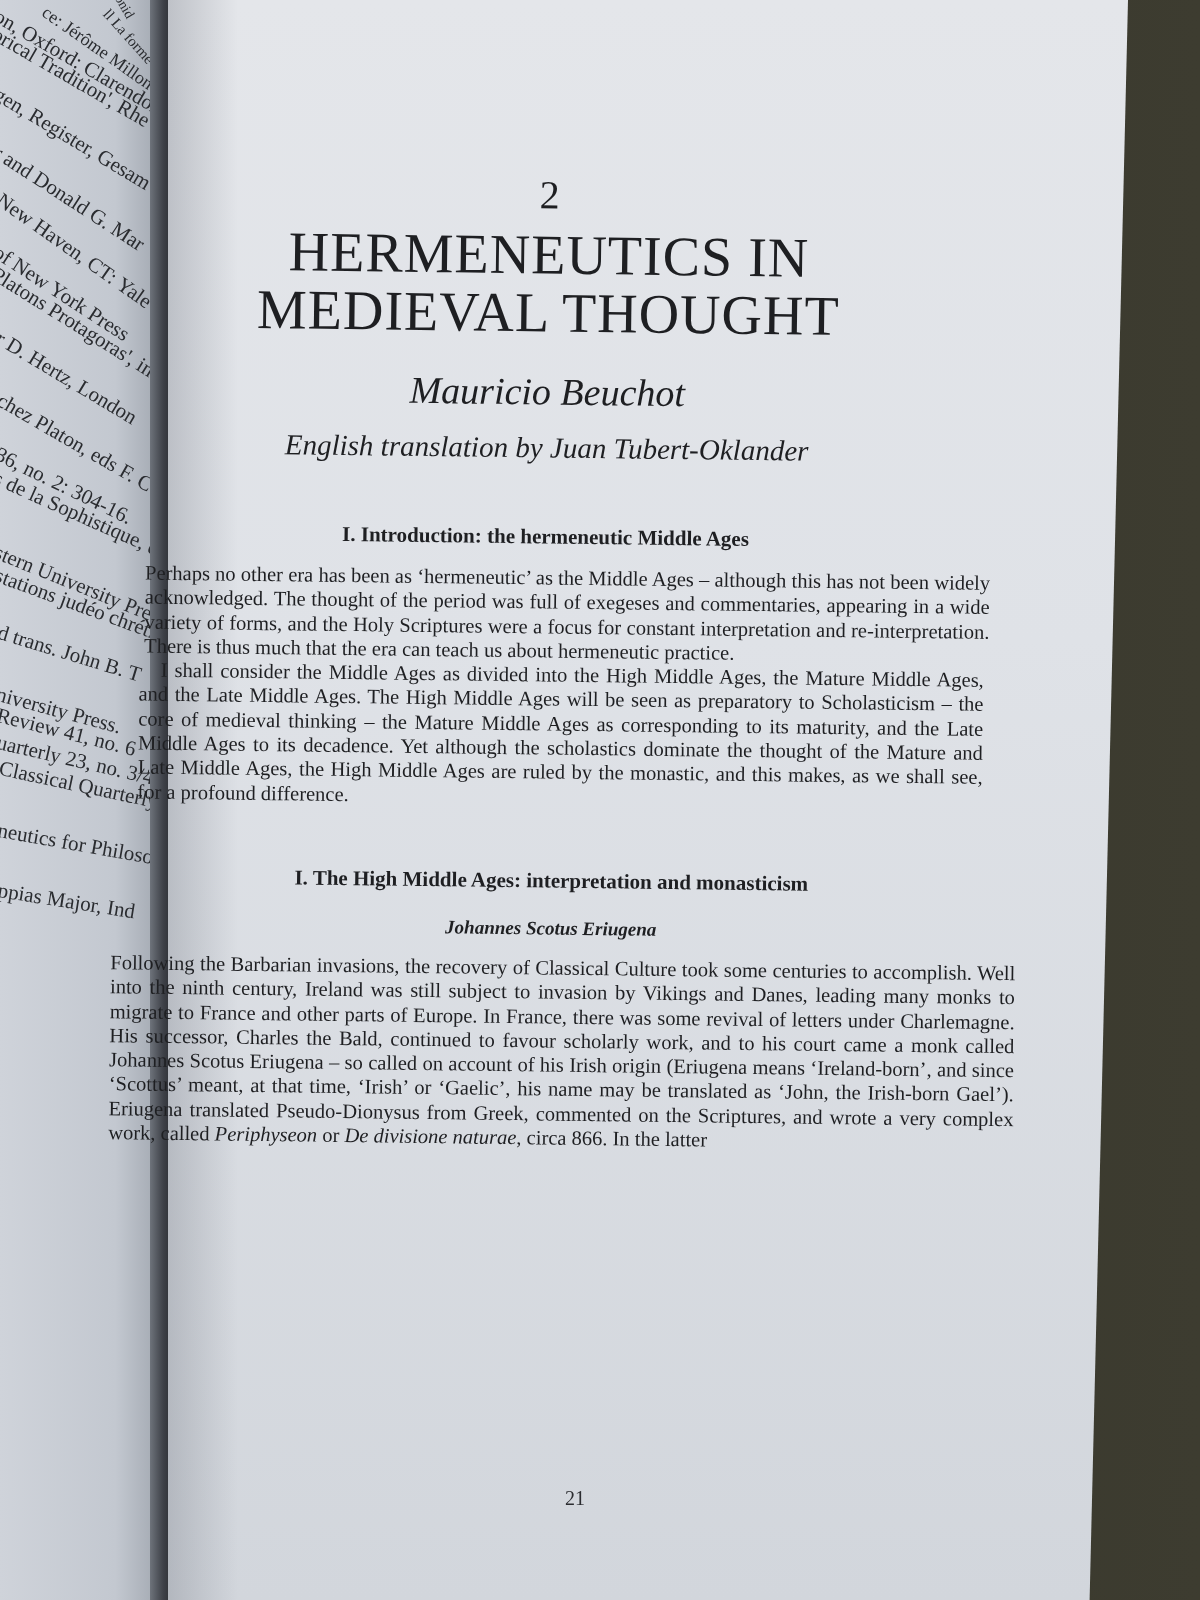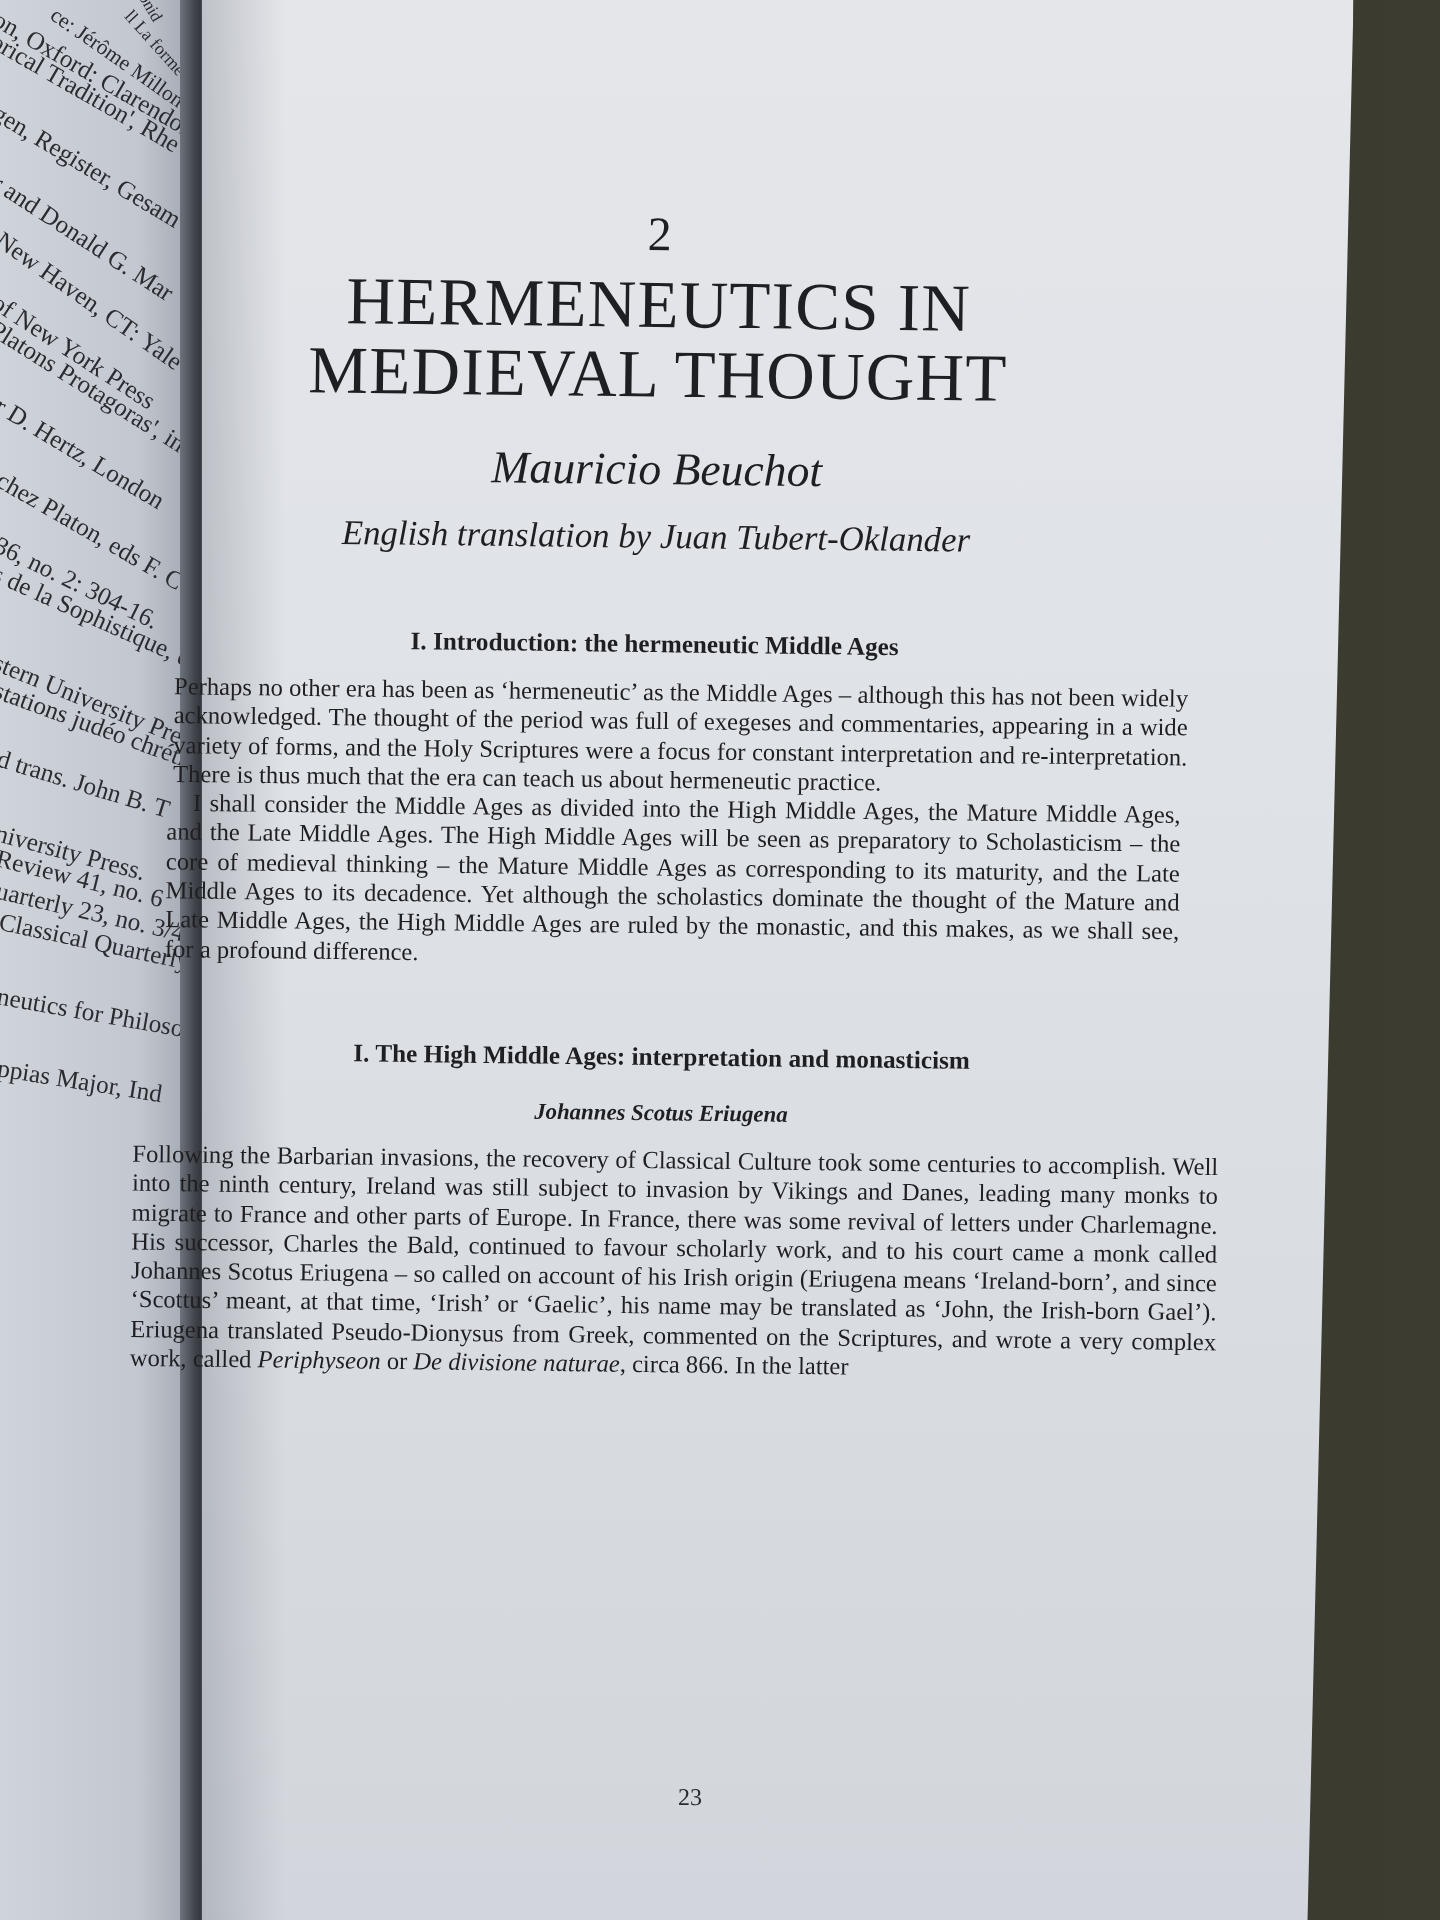--- a/index.html
+++ b/index.html
@@ -116,13 +116,13 @@
 
   <div class="section-heading" style="margin-top:60px;margin-left:20px;">I. Introduction: the hermeneutic Middle Ages</div>
   <p class="body-text" style="margin-top:16px;margin-left:50px;">Perhaps no other era has been as ‘hermeneutic’ as the Middle Ages – although this has not been widely acknowledged. The thought of the period was full of exeg­eses and commentaries, appearing in a wide variety of forms, and the Holy Scrip­tures were a focus for constant interpretation and re-interpretation. There is thus much that the era can teach us about hermeneutic practice.</p>
   <p class="body-text indent" style="margin-left:45px;">I shall consider the Middle Ages as divided into the High Middle Ages, the Mature Middle Ages, and the Late Middle Ages. The High Middle Ages will be seen as preparatory to Scholasticism – the core of medieval thinking – the Mature Middle Ages as corresponding to its maturity, and the Late Middle Ages to its decadence. Yet although the scholastics dominate the thought of the Mature and Late Middle Ages, the High Middle Ages are ruled by the monastic, and this makes, as we shall see, for a profound difference.</p>
 
   <div class="section-heading" style="margin-top:60px;margin-left:30px;">I. The High Middle Ages: interpretation and monasticism</div>
   <div class="subsection-heading" style="margin-top:24px;margin-left:30px;">Johannes Scotus Eriugena</div>
   <p class="body-text wide" style="margin-top:16px;margin-left:20px;"><span>Following the Barbarian invasions, the recovery of Classical Culture took some centuries to accomplish. Well into the ninth century, Ireland was still subject to invasion by Vikings and Danes, leading many monks to migrate to France and other parts of Europe. In France, there was some revival of letters under Charlemagne. His successor, Charles the Bald, continued to favour scholarly work, and to his court came a monk called Johannes Scotus Eriugena – so called on account of his Irish origin (Eriugena means ‘Ireland-born’, and since ‘Scottus’ meant, at that time, ‘Irish’ or ‘Gaelic’, his name may be translated as ‘John, the Irish-born Gael’). Eriugena translated Pseudo-Dionysus from Greek, commented on the Scriptures, and wrote a very complex work, called </span><em>Periphyseon</em><span> or </span><em>De divisione naturae</em><span>, circa 866. In the latter</span></p>
 </div>
 
-<div class="page-number">23</div>
+<div class="page-number">21</div>
 
 </body></html>

